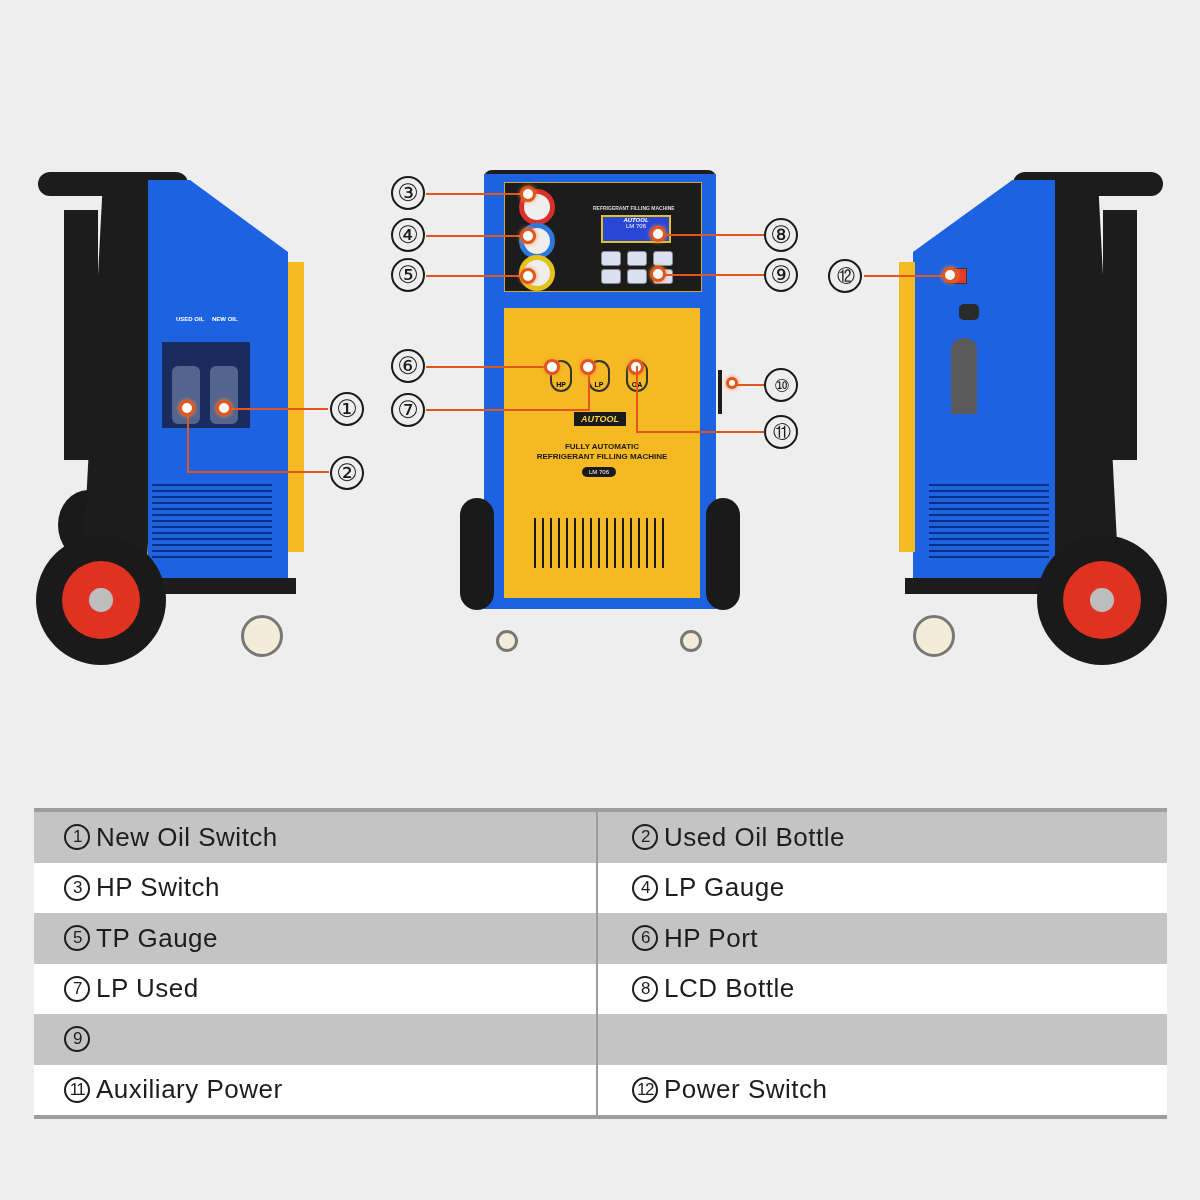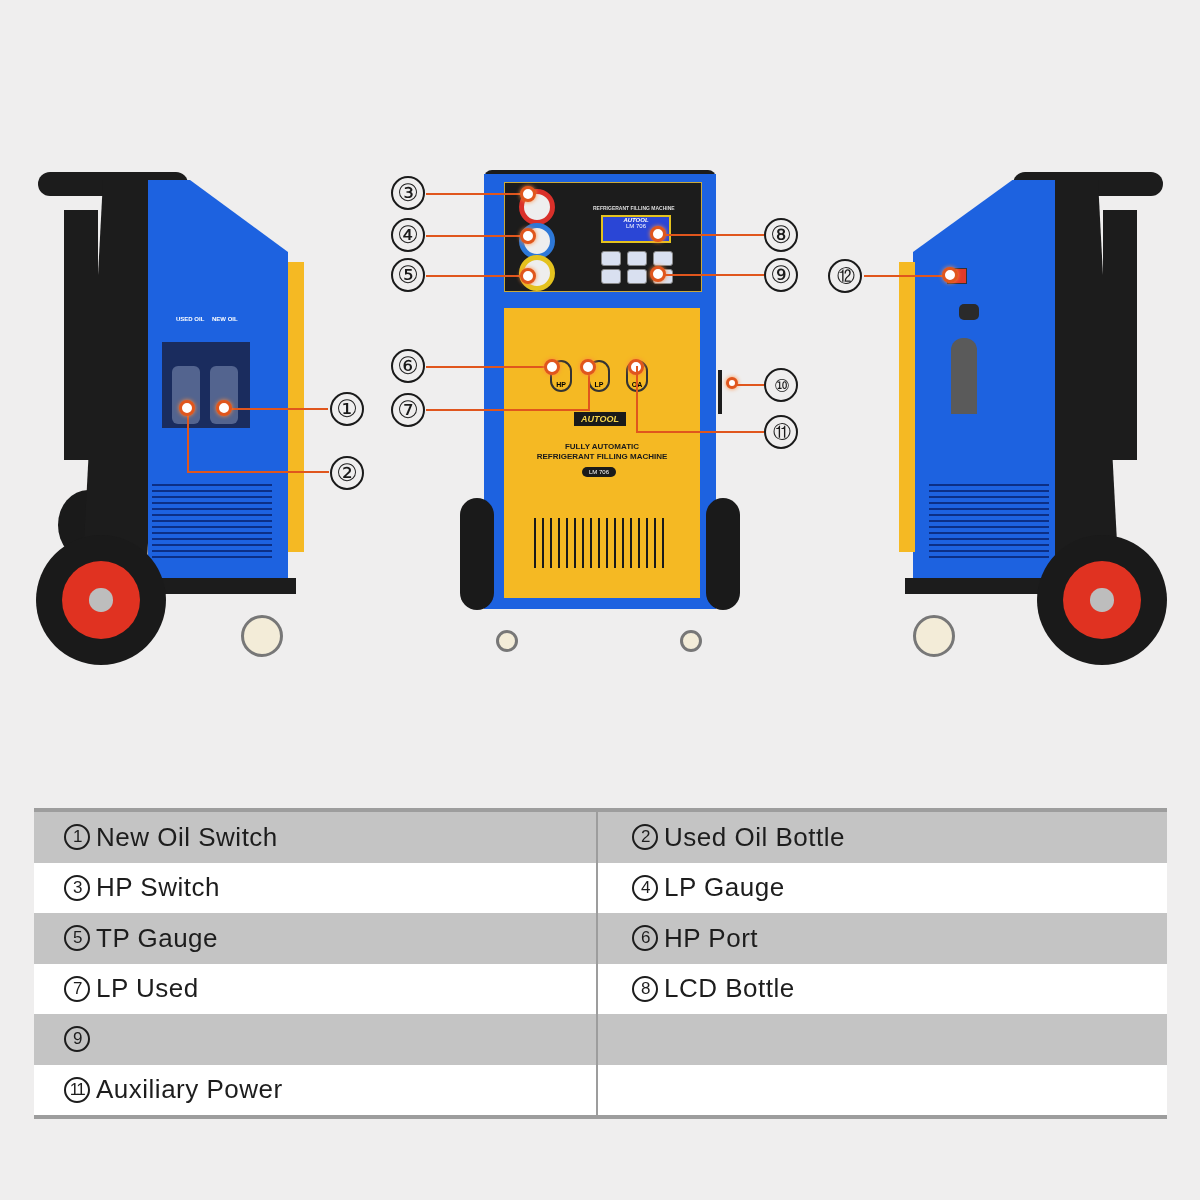--- a/index.html
+++ b/index.html
@@ -206,14 +206,18 @@
   <div class="spec-row shaded">
     <div class="spec-cell left">
         <span class="num">9</span>
       </div>
   </div>
   <div class="spec-row plain">
     <div class="spec-cell left">
         <span class="num">11</span>
         <span>Auxiliary Power</span>
       </div>
+    <div class="spec-cell right">
+        <span class="num">12</span>
+        <span>Power Switch</span>
+      </div>
   </div>
 </div>
 
 </body></html>

